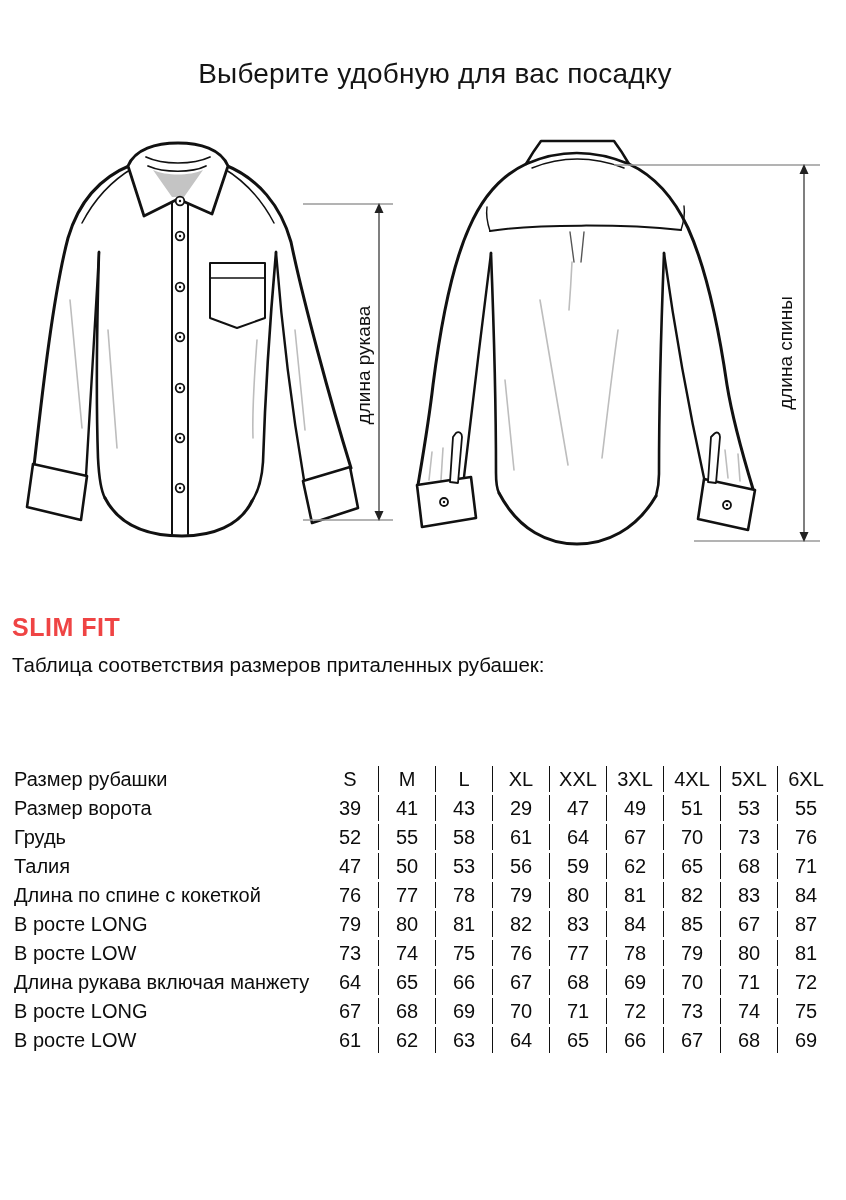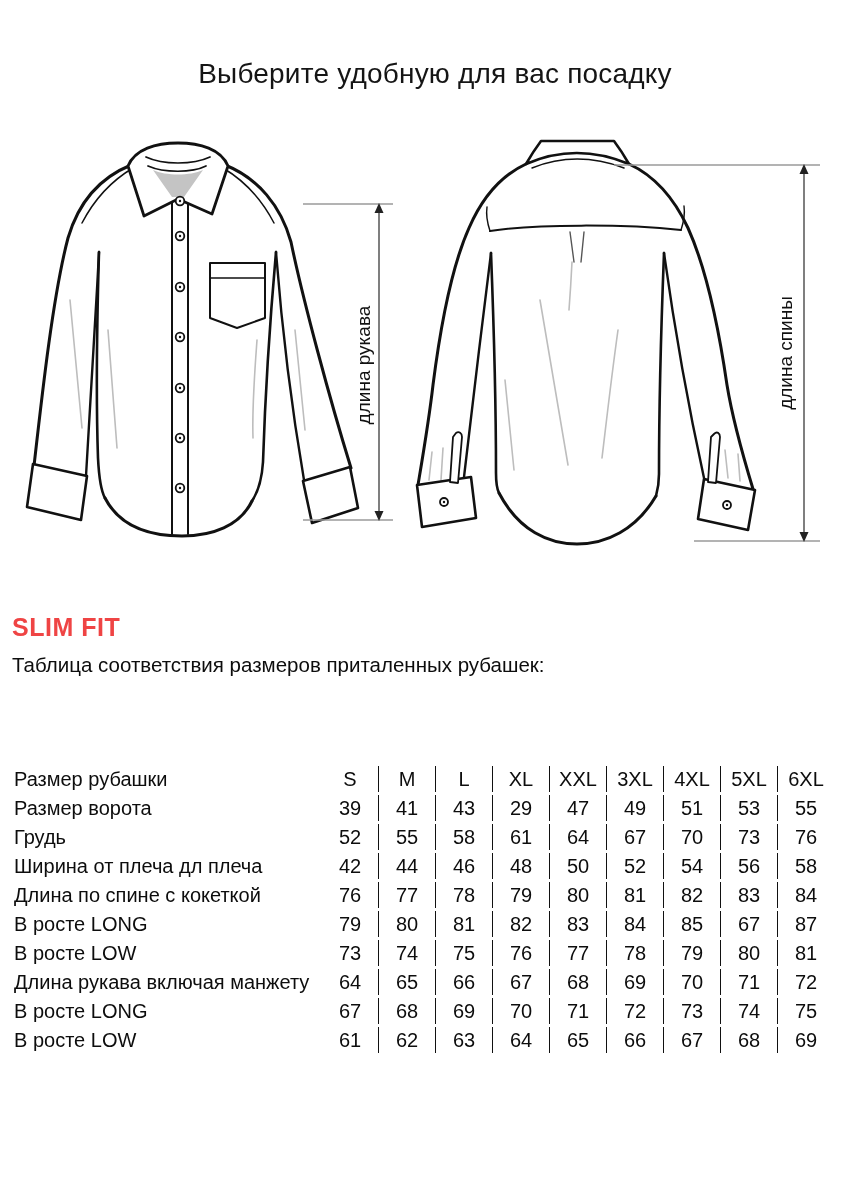--- a/index.html
+++ b/index.html
@@ -186,30 +186,30 @@
         <td class="val">55</td>
         <td class="val">58</td>
         <td class="val">61</td>
         <td class="val">64</td>
         <td class="val">67</td>
         <td class="val">70</td>
         <td class="val">73</td>
         <td class="val">76</td>
       </tr>
       <tr>
-        <td class="lbl">Ширина от плеча дл плеча</td>
-        <td class="val first">42</td>
-        <td class="val">44</td>
-        <td class="val">46</td>
-        <td class="val">48</td>
+        <td class="lbl">Талия</td>
+        <td class="val first">47</td>
         <td class="val">50</td>
-        <td class="val">52</td>
-        <td class="val">54</td>
+        <td class="val">53</td>
         <td class="val">56</td>
-        <td class="val">58</td>
+        <td class="val">59</td>
+        <td class="val">62</td>
+        <td class="val">65</td>
+        <td class="val">68</td>
+        <td class="val">71</td>
       </tr>
       <tr>
         <td class="lbl">Длина по спине с кокеткой</td>
         <td class="val first">76</td>
         <td class="val">77</td>
         <td class="val">78</td>
         <td class="val">79</td>
         <td class="val">80</td>
         <td class="val">81</td>
         <td class="val">82</td>

